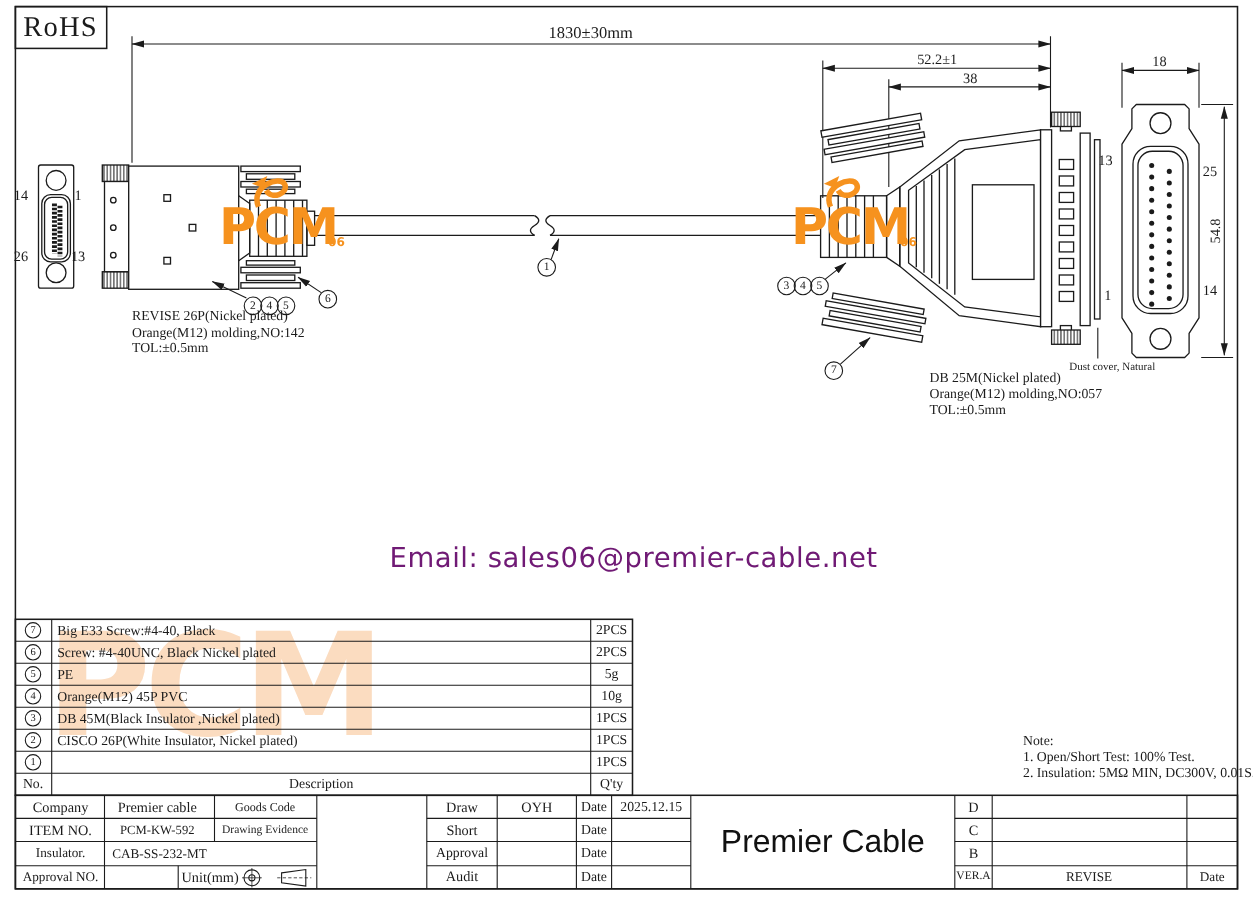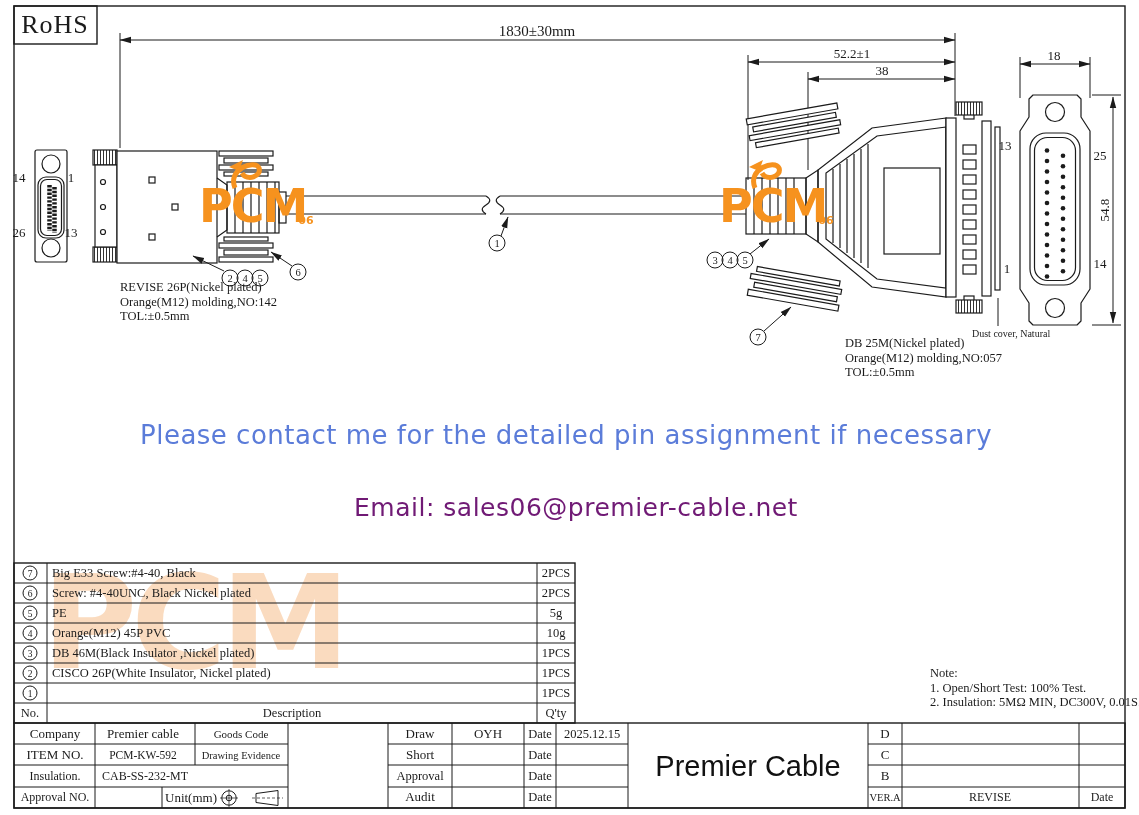--- a/index.html
+++ b/index.html
@@ -293,21 +293,20 @@
     <div>Orange(M12) molding,NO:142</div>
     <div>TOL:±0.5mm</div>
   </div>
   <div class="la note" style="left:845px;top:336px">
     <div>DB 25M(Nickel plated)</div>
     <div>Orange(M12) molding,NO:057</div>
     <div>TOL:±0.5mm</div>
   </div>
   <div class="la small" style="left:972px;top:328px">Dust cover, Natural</div>
 
-  <div class="blue" style="left:566px;top:435px;color:#5b7cd9;font-size:26px">Please contact me for the detailed pin assignment if necessary</div>
   <div class="blue" style="left:576px;top:507px;color:#701a75">Email: sales06@premier-cable.net</div>
 
   <div class="wm" style="left:199px;top:183px">
     <svg width="44" height="36" viewBox="0 0 44 36">
       <path d="M10,33 C2,14 30,4 34,13 C37,21 22,27 17,18" stroke="#f6921e" stroke-width="5" fill="none"></path>
       <path d="M4,12 L18,5 L14,16 z" fill="#f6921e"></path>
     </svg>
     <span class="wmtext">PCM</span><span class="wmsub">06</span>
   </div>
   <div class="wm" style="left:719px;top:183px">
@@ -328,21 +327,21 @@
 
   <div class="tno" style="left:30px;top:613px">5</div>
   <div class="la note" style="left:52px;top:606px">PE</div>
   <div class="lb note" style="left:556px;top:613px">5g</div>
 
   <div class="tno" style="left:30px;top:633px">4</div>
   <div class="la note" style="left:52px;top:626px">Orange(M12) 45P PVC</div>
   <div class="lb note" style="left:556px;top:633px">10g</div>
 
   <div class="tno" style="left:30px;top:653px">3</div>
-  <div class="la note" style="left:52px;top:646px">DB 46M(Black Insulator ,Nickel plated)</div>
+  <div class="la note" style="left:52px;top:646px">DB 45M(Black Insulator ,Nickel plated)</div>
   <div class="lb note" style="left:556px;top:653px">1PCS</div>
 
   <div class="tno" style="left:30px;top:673px">2</div>
   <div class="la note" style="left:52px;top:666px">CISCO 26P(White Insulator, Nickel plated)</div>
   <div class="lb note" style="left:556px;top:673px">1PCS</div>
 
   <div class="tno" style="left:30px;top:693px">1</div>
   <div class="lb note" style="left:556px;top:693px">1PCS</div>
 
   <div class="lb note" style="left:30px;top:713px">No.</div>
@@ -362,21 +361,21 @@
   <div class="cell ctr" style="left:488px;top:734px;font-size:13px">OYH</div>
   <div class="cell ctr" style="left:540px;top:734px;font-size:12.5px">Date</div>
   <div class="cell ctr" style="left:592px;top:734px;font-size:12.5px">2025.12.15</div>
 
   <div class="cell ctr" style="left:55px;top:755px;font-size:13px">ITEM NO.</div>
   <div class="cell ctr" style="left:143px;top:755px;font-size:11.5px">PCM-KW-592</div>
   <div class="cell ctr" style="left:241px;top:755px;font-size:10.5px">Drawing Evidence</div>
   <div class="cell ctr" style="left:420px;top:755px;font-size:13px">Short</div>
   <div class="cell ctr" style="left:540px;top:755px;font-size:12.5px">Date</div>
 
-  <div class="cell ctr" style="left:55px;top:776px;font-size:12px">Insulation.</div>
+  <div class="cell ctr" style="left:55px;top:776px;font-size:12px">Insulator.</div>
   <div class="cell" style="left:102px;top:769px;font-size:12px">CAB-SS-232-MT</div>
   <div class="cell ctr" style="left:420px;top:776px;font-size:12.5px">Approval</div>
   <div class="cell ctr" style="left:540px;top:776px;font-size:12.5px">Date</div>
 
   <div class="cell ctr" style="left:55px;top:797px;font-size:12px">Approval NO.</div>
   <div class="cell" style="left:165px;top:790px;font-size:13px">Unit(mm)</div>
   <svg class="psym" style="left:220px;top:789px" width="66" height="18" viewBox="0 0 66 18">
     <g stroke="#1b1b1b" stroke-width="1" fill="none">
       <circle cx="9" cy="9" r="7.2"></circle>
         <circle cx="9" cy="9" r="2.8"></circle>

